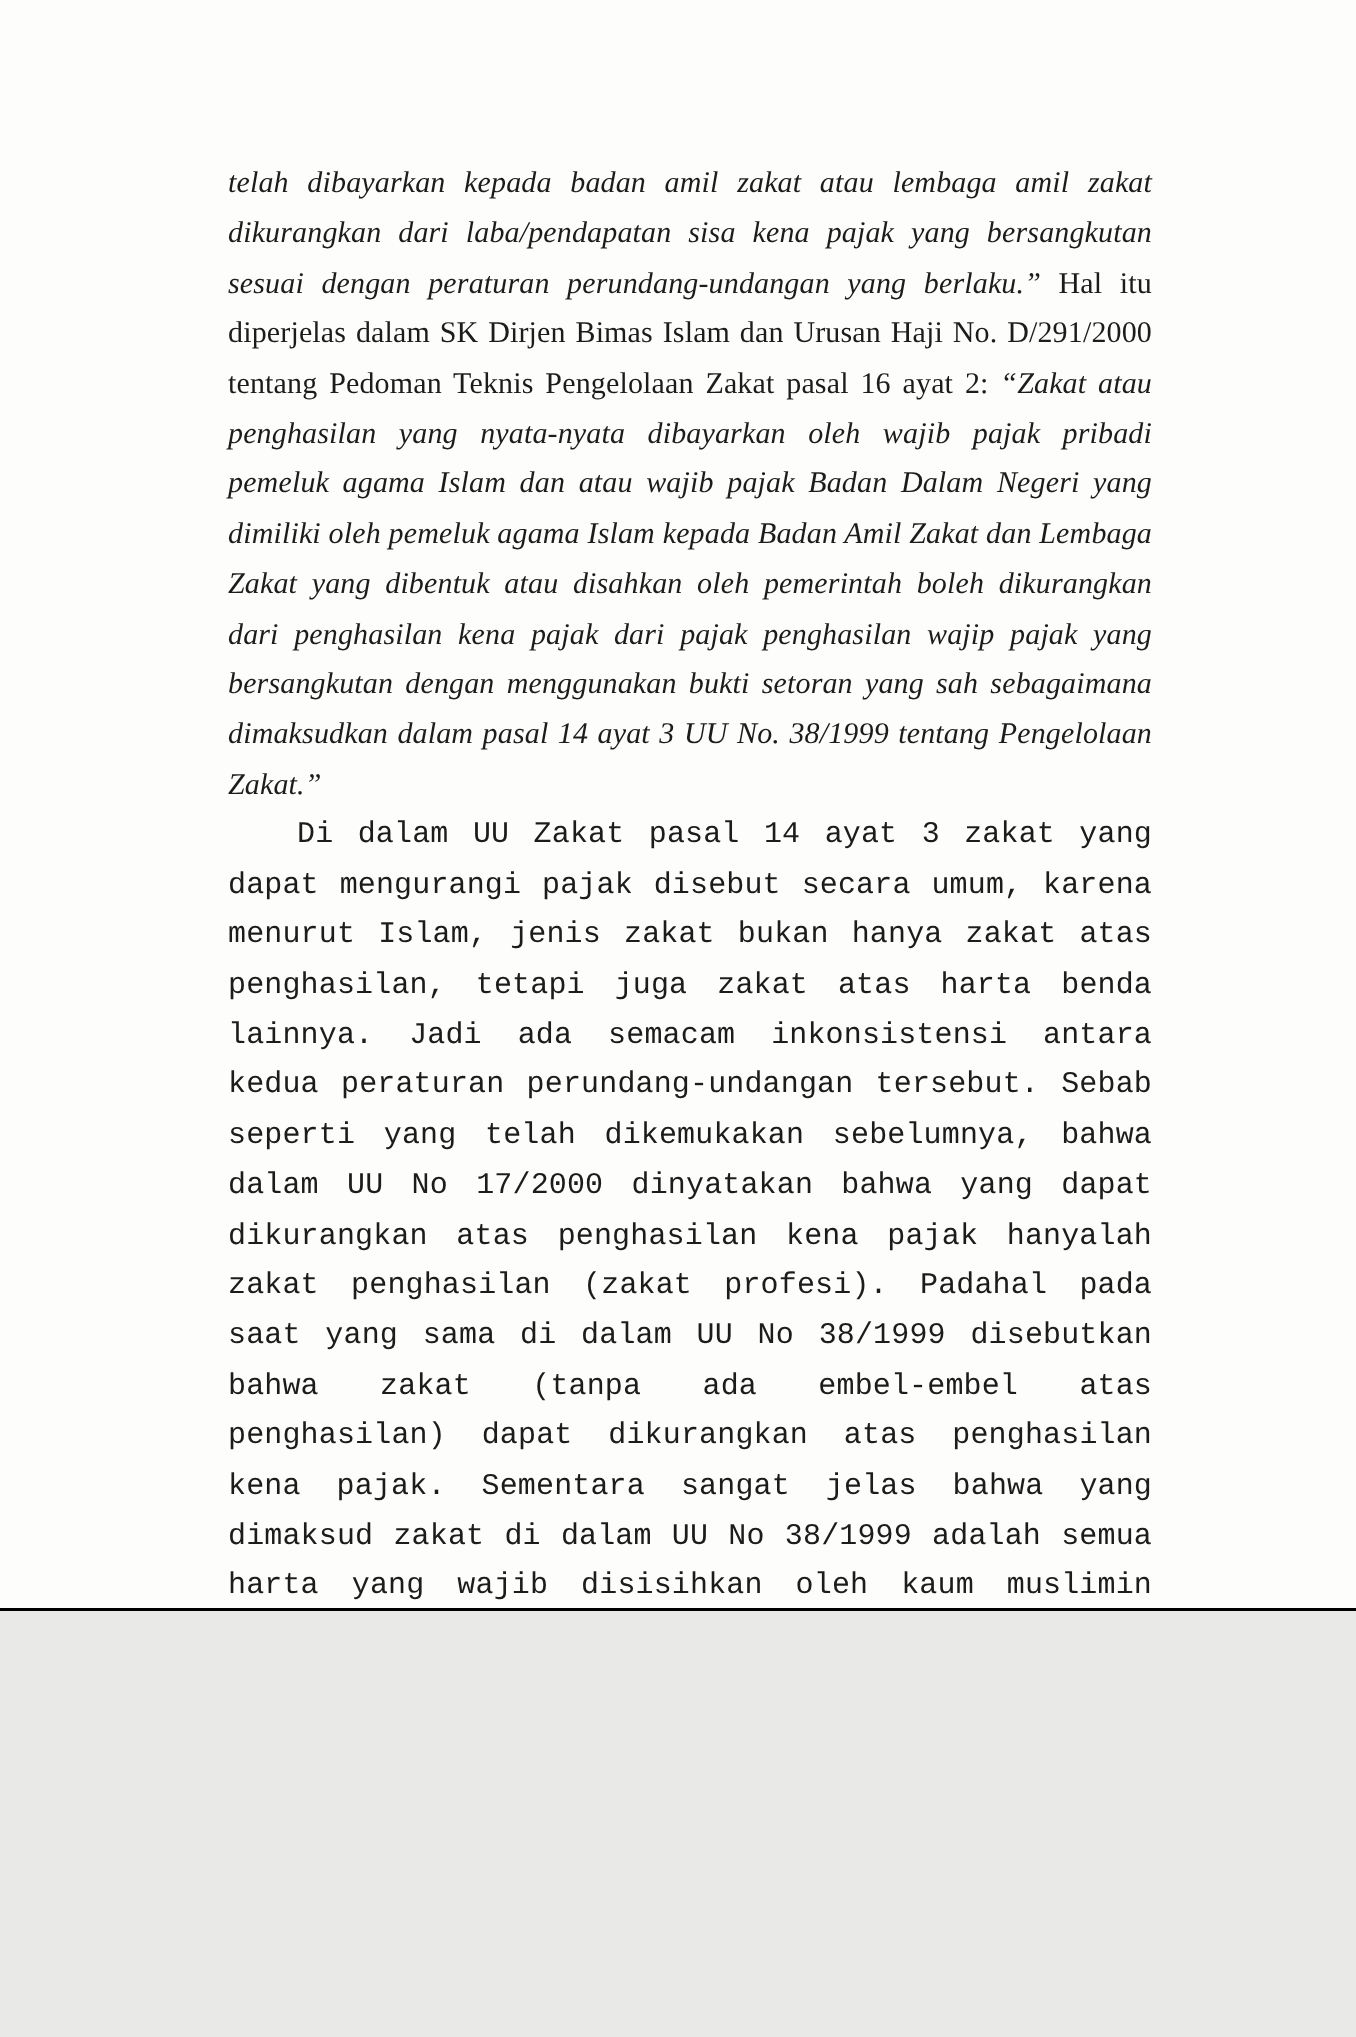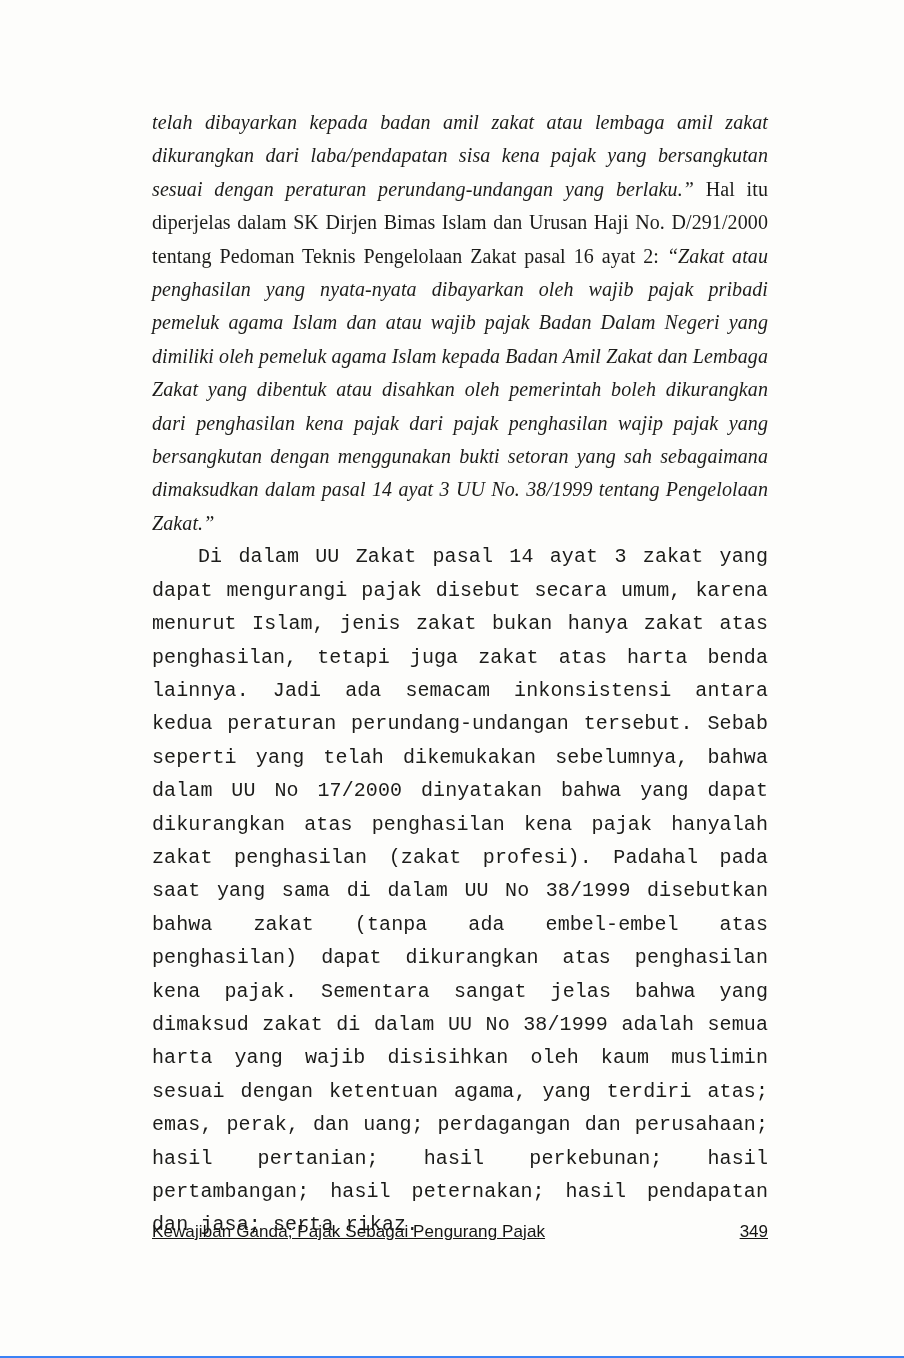--- a/index.html
+++ b/index.html
@@ -3,27 +3,27 @@
 <meta charset="utf-8">
 <style>
   html, body {
     margin: 0;
     padding: 0;
     background: #e9e9e7;
   }
   .page {
     position: relative;
     width: 904px;
-    height: 1358px;
+    height: 1074px;
     margin: 0 auto;
     background: #fdfdfb;
     color: #1c1c1a;
     overflow: hidden;
     box-sizing: border-box;
-    border-bottom: 2px solid #3b82f6;
+    border-bottom: 2px solid #000000;
   }
   .page-body {
     position: absolute;
     left: 152px;
     right: 136px;
     top: 106px;
     font-family: "Liberation Serif", serif;
     font-size: 20px;
     line-height: 33.4px;
     text-align: justify;

